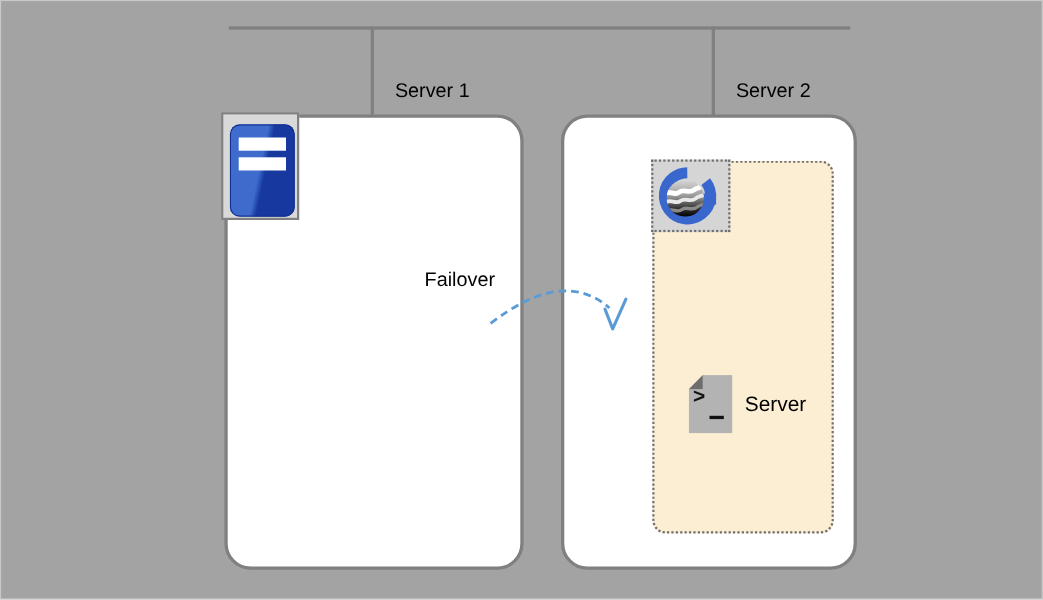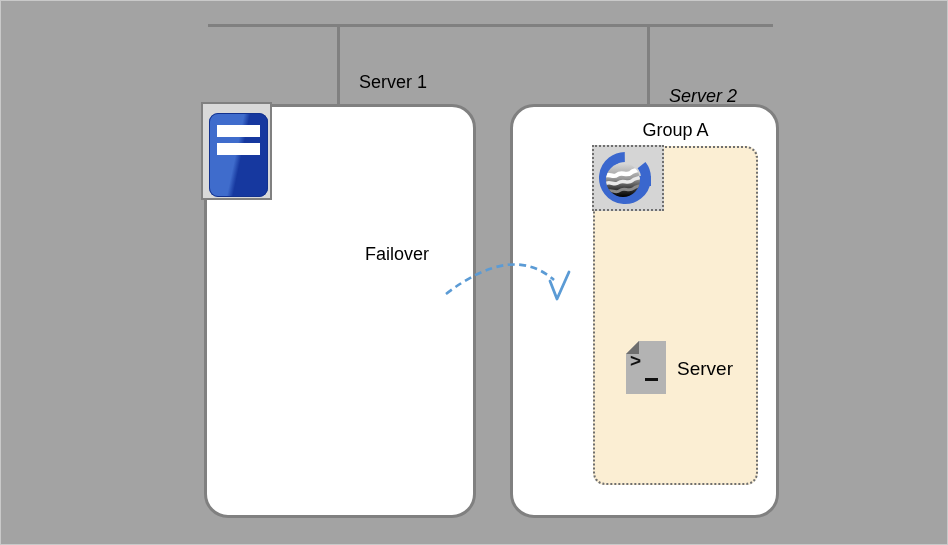--- a/index.html
+++ b/index.html
@@ -57,33 +57,32 @@
 </head>
 <body>
 
 <div id="canvas">
 
   <div class="abs gray-line" style="left:207px;top:23px;width:565px;height:3px;"></div>
   <div class="abs gray-line" style="left:336px;top:23px;width:3px;height:81px;"></div>
   <div class="abs gray-line" style="left:646px;top:23px;width:3px;height:81px;"></div>
 
   <div class="abs node-label" style="left:358px;top:71px;">Server 1</div>
-  <div class="abs node-label" style="left:668px;top:85px;font-style:italic;">Server 2</div>
+  <div class="abs node-label" style="left:668px;top:71px;">Server 2</div>
 
   <div class="abs server-box" style="left:203px;top:103px;width:272px;height:414px;"></div>
   <div class="abs server-box" style="left:509px;top:103px;width:269px;height:414px;"></div>
 
   <div class="abs icon-frame" style="left:200px;top:101px;width:71px;height:98px;">
     <div class="tower">
       <div class="tower-bar" style="top:12px;"></div>
       <div class="tower-bar" style="top:30px;"></div>
     </div>
   </div>
 
-  <div class="abs node-label" style="left:592px;top:119px;width:165px;text-align:center;">Group A</div>
 
   <div class="abs group-rect" style="left:592px;top:145px;width:165px;height:339px;"></div>
 
   <div class="abs g-frame" style="left:591px;top:144px;width:72px;height:66px;">
     <svg width="60" height="58" viewBox="0 0 60 58">
       <defs>
         <clipPath id="sph">
             <circle cx="25" cy="31" r="17"></circle>
           </clipPath>
         <linearGradient id="sphGrad" x1="0" y1="0" x2="0" y2="1">
@@ -111,20 +110,20 @@
 
   <div class="abs" style="left:625px;top:340px;width:40px;height:53px;">
     <div class="script-page"></div>
     <div class="script-fold"></div>
     <div class="script-gt">&gt;</div>
     <div class="script-underscore"></div>
   </div>
 
   <div class="abs start-label" style="left:676px;top:357px;">Server</div>
 
-  <div class="abs node-label" style="left:364px;top:243px;">Failover</div>
+  <div class="abs node-label" style="left:385px;top:243px;">Failover</div>
 
   <svg class="abs" style="left:430px;top:235px;" width="150" height="75" viewBox="0 0 150 75">
     <path d="M15,58 Q81,7 123,44" fill="none" stroke="#5b9bd5" stroke-width="2.6" stroke-dasharray="7 4.5"></path>
     <path d="M119,45 L126,63 L138,36" fill="none" stroke="#5b9bd5" stroke-width="2.8" stroke-linecap="round" stroke-linejoin="round"></path>
   </svg>
 
 </div>
 
 </body></html>

